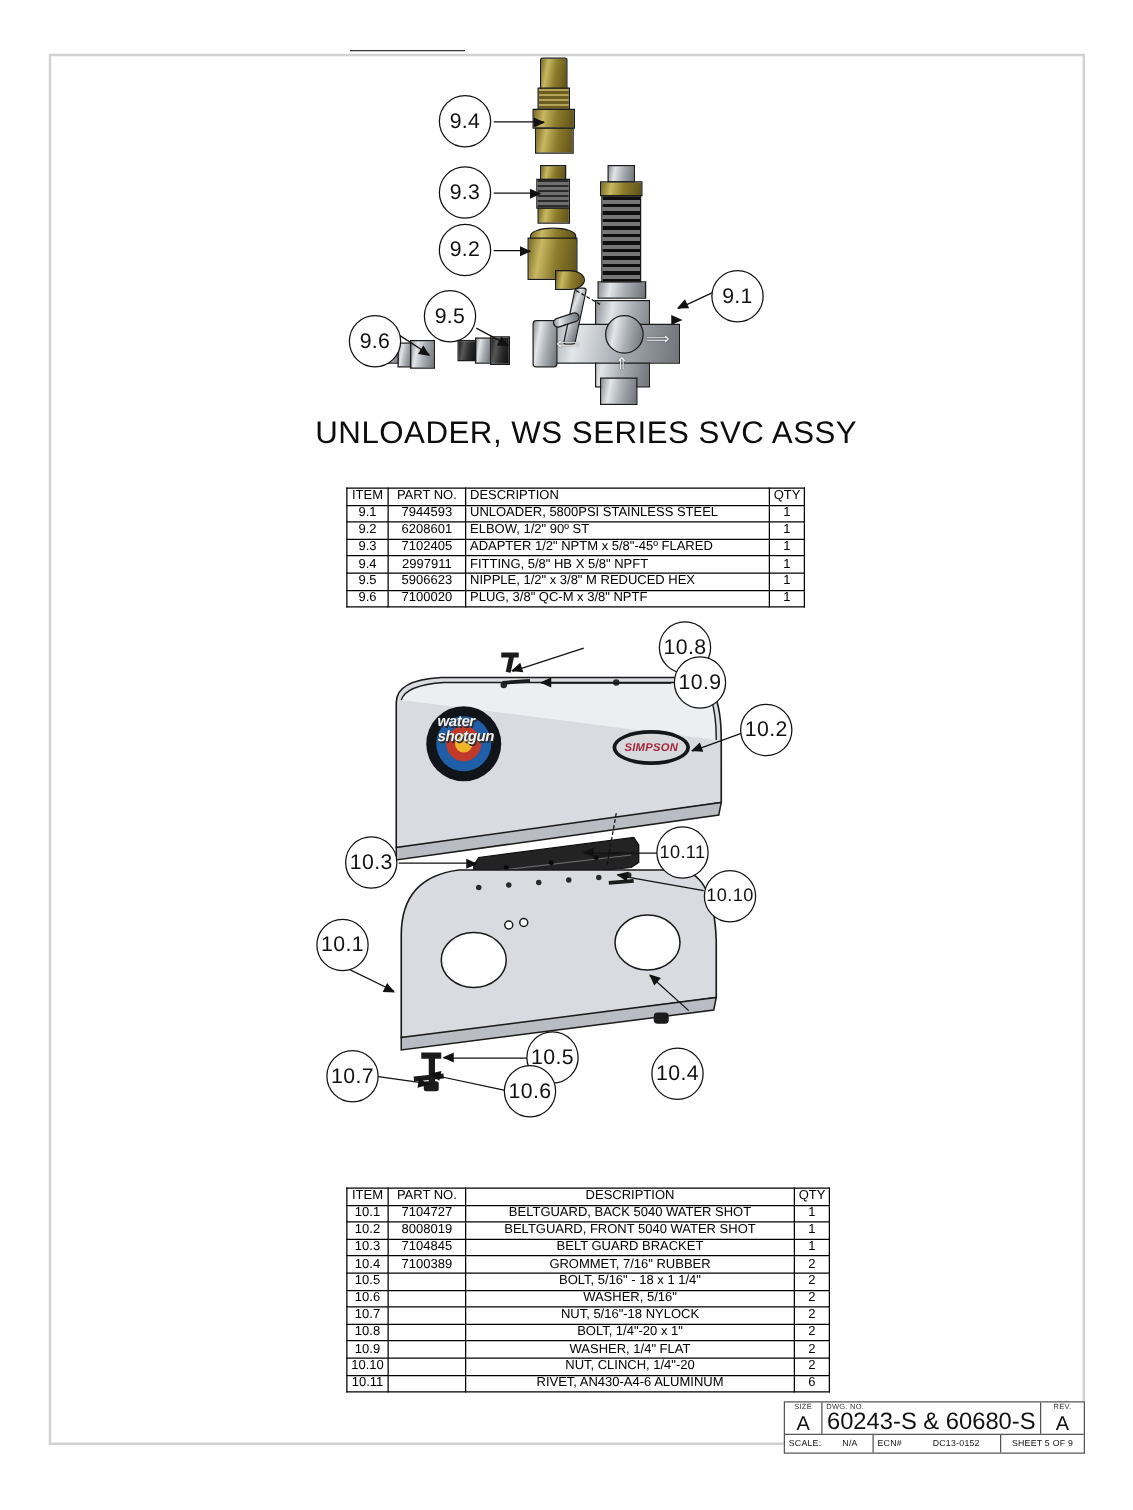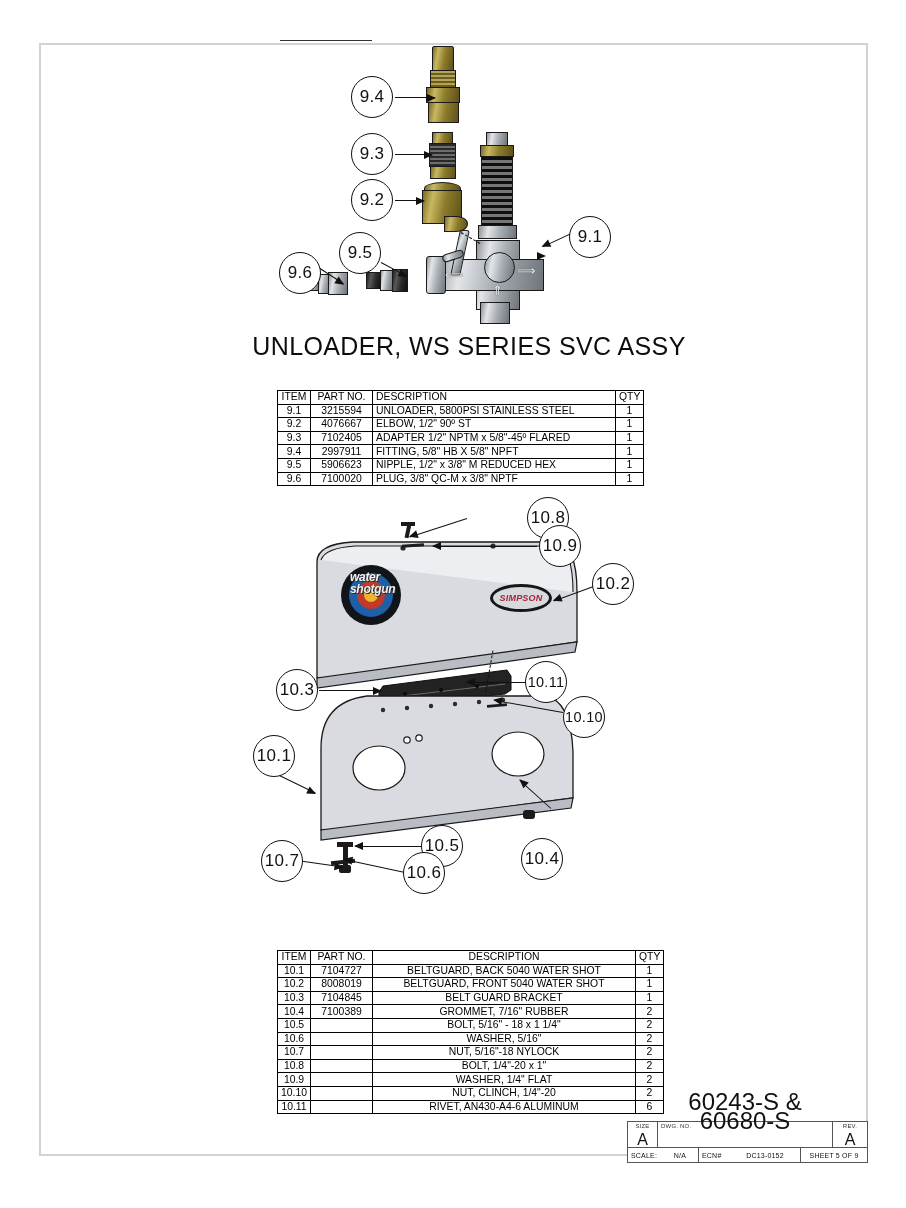--- a/index.html
+++ b/index.html
@@ -113,21 +113,21 @@
   #tb-rev  { width: 34px; position: relative; }
   .tb-lab {
     position: absolute; top: 1px; left: 3px;
     font-size: 6px; letter-spacing: .2px; color: #333;
   }
   #tb-size .tb-lab, #tb-rev .tb-lab { left: 0; width: 100%; text-align: center; }
   .tb-big {
     position: absolute; bottom: -1px; width: 100%;
     text-align: center; font-size: 16px; line-height: 17px;
   }
-  #tb-dwg .tb-big { font-size: 24px; line-height: 19px; bottom: 17px; }
+  #tb-dwg .tb-big { font-size: 19px; line-height: 19px; bottom: 0px; }
   #tb-bottom {
     display: flex; height: 14px; align-items: center;
     font-size: 7px; letter-spacing: .2px;
   }
   #tb-bottom > div { height: 100%; display: flex; align-items: center; }
   #tb-scale-lab { width: 34px; padding-left: 3px; }
   #tb-scale-val { width: 36px; justify-content: center; }
   #tb-ecn-lab   { width: 32px; border-left: 1px solid #555; padding-left: 3px; }
   #tb-ecn-val   { width: 70px; justify-content: center; }
   #tb-sheet     { flex: 1; border-left: 1px solid #555; justify-content: center; }
@@ -290,27 +290,27 @@
       <tr>
         <th class="c-item">ITEM</th>
         <th class="c-part">PART NO.</th>
         <th class="c-desc" style="text-align:left;">DESCRIPTION</th>
         <th class="c-qty">QTY</th>
       </tr>
     </thead>
     <tbody>
       <tr>
         <td class="c-item">9.1</td>
-        <td class="c-part">3215594</td>
+        <td class="c-part">7944593</td>
         <td class="c-desc">UNLOADER, 5800PSI STAINLESS STEEL</td>
         <td class="c-qty">1</td>
       </tr>
       <tr>
         <td class="c-item">9.2</td>
-        <td class="c-part">4076667</td>
+        <td class="c-part">6208601</td>
         <td class="c-desc">ELBOW, 1/2" 90º ST</td>
         <td class="c-qty">1</td>
       </tr>
       <tr>
         <td class="c-item">9.3</td>
         <td class="c-part">7102405</td>
         <td class="c-desc" style="position:relative;overflow:visible;">ADAPTER 1/2" NPTM x 5/8"-45º FLARED</td>
         <td class="c-qty">1</td>
       </tr>
       <tr>

